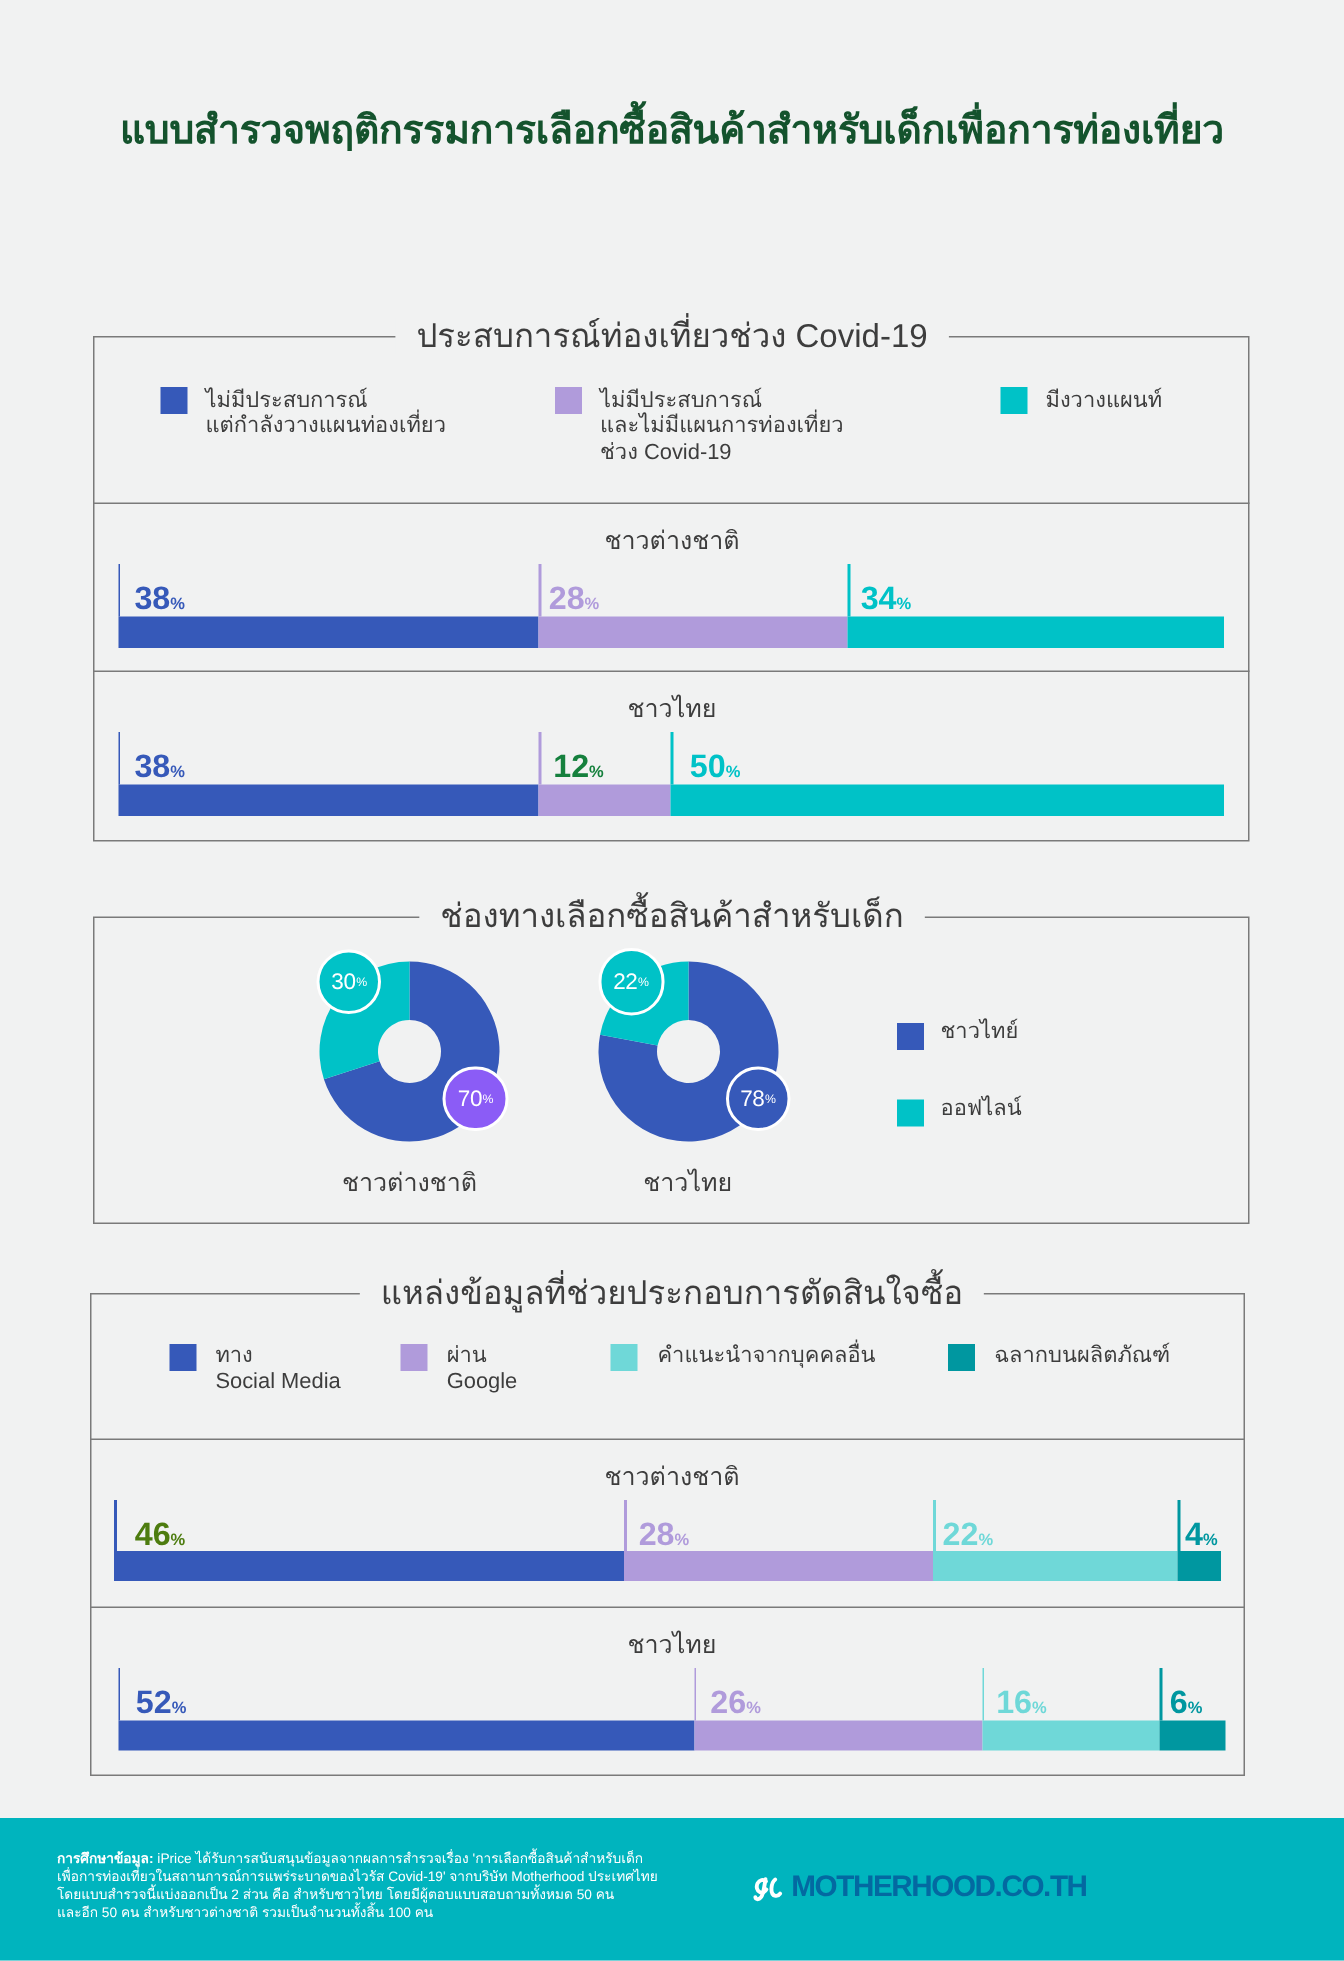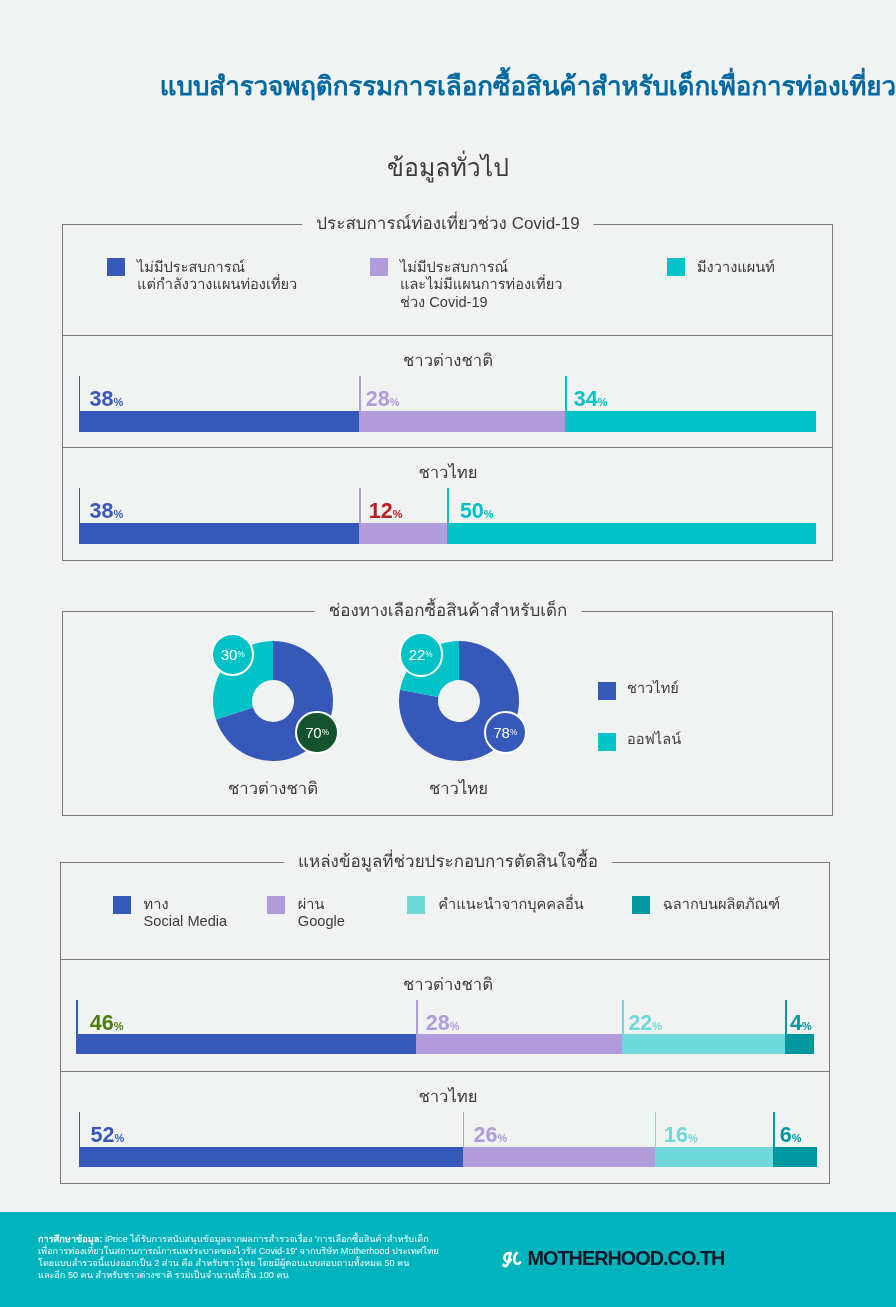--- a/index.html
+++ b/index.html
@@ -6,34 +6,34 @@
   body{
     width:896px;height:1307px;overflow:hidden;
     background:#f1f2f2;
     font-family:"Liberation Sans", sans-serif;
     -webkit-font-smoothing:antialiased;
   }
   .page{position:relative;width:896px;height:1307px;background:#f1f2f2;}
 
   
   .title{
-    position:absolute;left:0;right:0;top:71px;text-align:right;
-    color:#0369a1;font-weight:bold;font-size:26px;line-height:30.6px;
+    position:absolute;left:0;right:0;top:71px;text-align:center;
+    color:#14532d;font-weight:bold;font-size:26px;line-height:30.6px;
     letter-spacing:-0.1px;
   }
   .subtitle{
     position:absolute;left:0;right:0;top:153px;text-align:center;
     color:#3d3d3d;font-size:24.8px;line-height:29px;
   }
 
   
   .panel{position:absolute;border:1px solid #7a7a7a;box-sizing:border-box;}
   .panel-title{
     position:absolute;text-align:center;color:#3d3d3d;
-    font-size:17px;line-height:24px;background:#f1f2f2;
+    font-size:22px;line-height:24px;background:#f1f2f2;
     padding:0 14px;white-space:nowrap;transform:translate(-50%,-50%);
   }
   .hdiv{position:absolute;height:1px;background:#7a7a7a;}
   .swatch{position:absolute;width:18px;height:18px;}
   .legend-text{
     position:absolute;color:#3d3d3d;font-size:14.6px;line-height:17.4px;
     white-space:nowrap;
   }
   .bar-label{
     position:absolute;text-align:center;color:#3d3d3d;font-size:16.7px;
@@ -56,21 +56,21 @@
 
   
   .footer{position:absolute;left:0;right:0;top:1212px;height:95px;background:#00b4be;}
   .footnote{
     position:absolute;left:38px;top:1233px;color:#ffffff;font-size:9.15px;
     line-height:12.1px;width:440px;white-space:nowrap;
   }
   .footnote b{font-weight:bold;}
   .mh-logo{position:absolute;left:502px;top:1248px;color:#fff;height:22px;}
   .mh-word{
-    position:absolute;left:25.5px;top:0px;color:#0f172a;font-weight:bold;
+    position:absolute;left:25.5px;top:0px;color:#0369a1;font-weight:bold;
     font-size:19.8px;line-height:20px;letter-spacing:-0.95px;white-space:nowrap;
   }
   .ip-logo{position:absolute;left:742px;top:1234px;width:110px;height:44px;}
   .ip-word{
     position:absolute;left:0px;top:0px;color:#fff;font-weight:bold;font-size:33px;
     line-height:38px;letter-spacing:-1.6px;white-space:nowrap;
   }
   .ip-dot{position:absolute;left:3.2px;top:7.2px;width:4.8px;height:4.8px;border-radius:50%;background:#ef5b2b;}
   .ip-tag{
     position:absolute;left:28px;top:33.5px;color:#fff;font-size:4.75px;
@@ -78,21 +78,20 @@
   }
 </style>
 </head>
 <body>
 
 <div class="page">
 
   <div class="title">
     <div>แบบสำรวจพฤติกรรมการเลือกซื้อสินค้าสำหรับเด็กเพื่อการท่องเที่ยว</div>
   </div>
-  <div class="subtitle">ข้อมูลทั่วไป</div>
 
   <div id="sections">
       <div class="panel" style="left:62px;top:224px;width:771px;height:337px"></div>
       <div class="panel-title" style="left:448px;top:224px">ประสบการณ์ท่องเที่ยวช่วง Covid-19</div>
       <div class="hdiv" style="left:62px;top:335px;width:771px"></div>
       <div class="hdiv" style="left:62px;top:447px;width:771px"></div>
       <div class="swatch" style="left:107px;top:258px;background:#3659b9"></div>
       <div class="legend-text" style="left:137px;top:259px">ไม่มีประสบการณ์<br>แต่กำลังวางแผนท่องเที่ยว</div>
       <div class="swatch" style="left:370px;top:258px;background:#b09bdb"></div>
       <div class="legend-text" style="left:400px;top:259px">ไม่มีประสบการณ์<br>และไม่มีแผนการท่องเที่ยว<br>ช่วง Covid-19</div>
@@ -107,38 +106,38 @@
       <div class="pct" style="left:365.812px;top:389.5px;color:#b09bdb;font-size:21.5px">28<span class="u" style="font-size:11px">%</span></div>
       <div class="seg" style="left:565.284px;top:411px;width:250.71599999999998px;height:21px;background:#00c2c7"></div>
       <div class="tick" style="left:565.284px;top:376px;height:35px;background:#00c2c7"></div>
       <div class="pct" style="left:573.784px;top:389.5px;color:#00c2c7;font-size:21.5px">34<span class="u" style="font-size:11px">%</span></div>
       <div class="bar-label" style="left:448px;top:463px">ชาวไทย</div>
       <div class="seg" style="left:78.6px;top:523px;width:280.212px;height:21px;background:#3659b9"></div>
       <div class="tick" style="left:78.6px;top:488px;height:35px;background:#3659b9"></div>
       <div class="pct" style="left:89.6px;top:501.5px;color:#3659b9;font-size:21.5px">38<span class="u" style="font-size:11px">%</span></div>
       <div class="seg" style="left:358.812px;top:523px;width:88.488px;height:21px;background:#b09bdb"></div>
       <div class="tick" style="left:358.812px;top:488px;height:35px;background:#b09bdb"></div>
-      <div class="pct" style="left:368.812px;top:501.5px;color:#b91c1c;font-size:21.5px">12<span class="u" style="font-size:11px">%</span></div>
+      <div class="pct" style="left:368.812px;top:501.5px;color:#15803d;font-size:21.5px">12<span class="u" style="font-size:11px">%</span></div>
       <div class="seg" style="left:447.29999999999995px;top:523px;width:368.7px;height:21px;background:#00c2c7"></div>
       <div class="tick" style="left:447.29999999999995px;top:488px;height:35px;background:#00c2c7"></div>
       <div class="pct" style="left:459.9px;top:501.5px;color:#00c2c7;font-size:21.5px">50<span class="u" style="font-size:11px">%</span></div>
       <div class="panel" style="left:62px;top:611px;width:771px;height:205px"></div>
       <div class="panel-title" style="left:448px;top:611px">ช่องทางเลือกซื้อสินค้าสำหรับเด็ก</div>
       <svg width="124" height="124" style="position:absolute;left:211px;top:639px;overflow:visible">
         <path d="M62.00,2.00 A60,60 0 1 1 4.94,80.54 L42.03,68.49 A21,21 0 1 0 62.00,41.00 Z" fill="#3659b9"></path>
         <path d="M4.94,80.54 A60,60 0 0 1 62.00,2.00 L62.00,41.00 A21,21 0 0 0 42.03,68.49 Z" fill="#00c2c7"></path>
       </svg>
       <div class="donut-label" style="left:273px;top:779px">ชาวต่างชาติ</div>
       <svg width="124" height="124" style="position:absolute;left:396.5px;top:639px;overflow:visible">
         <path d="M62.00,2.00 A60,60 0 1 1 3.06,50.76 L41.37,58.06 A21,21 0 1 0 62.00,41.00 Z" fill="#3659b9"></path>
         <path d="M3.06,50.76 A60,60 0 0 1 62.00,2.00 L62.00,41.00 A21,21 0 0 0 41.37,58.06 Z" fill="#00c2c7"></path>
       </svg>
       <div class="donut-label" style="left:458.5px;top:779px">ชาวไทย</div>
       <div class="bubble" style="left:210.89999999999998px;top:632.7px;width:43.6px;height:43.6px;background:#00c2c7">30<span class="u">%</span></div>
-      <div class="bubble" style="left:295.4px;top:710.6999999999999px;width:43.2px;height:43.2px;background:#14532d">70<span class="u">%</span></div>
+      <div class="bubble" style="left:295.4px;top:710.6999999999999px;width:43.2px;height:43.2px;background:#8b5cf6">70<span class="u">%</span></div>
       <div class="bubble" style="left:398.5px;top:632.4px;width:44.2px;height:44.2px;background:#00c2c7">22<span class="u">%</span></div>
       <div class="bubble" style="left:483.90000000000003px;top:710.9px;width:42.8px;height:42.8px;background:#3659b9">78<span class="u">%</span></div>
       <div class="swatch" style="left:598px;top:682px;background:#3659b9"></div>
       <div class="legend-text" style="left:627px;top:680px">ชาวไทย์</div>
       <div class="swatch" style="left:598px;top:733px;background:#00c2c7"></div>
       <div class="legend-text" style="left:627px;top:731px">ออฟไลน์</div>
       <div class="panel" style="left:60px;top:862px;width:770px;height:322px"></div>
       <div class="panel-title" style="left:448px;top:862px">แหล่งข้อมูลที่ช่วยประกอบการตัดสินใจซื้อ</div>
       <div class="hdiv" style="left:60px;top:959px;width:770px"></div>
       <div class="hdiv" style="left:60px;top:1071px;width:770px"></div>

